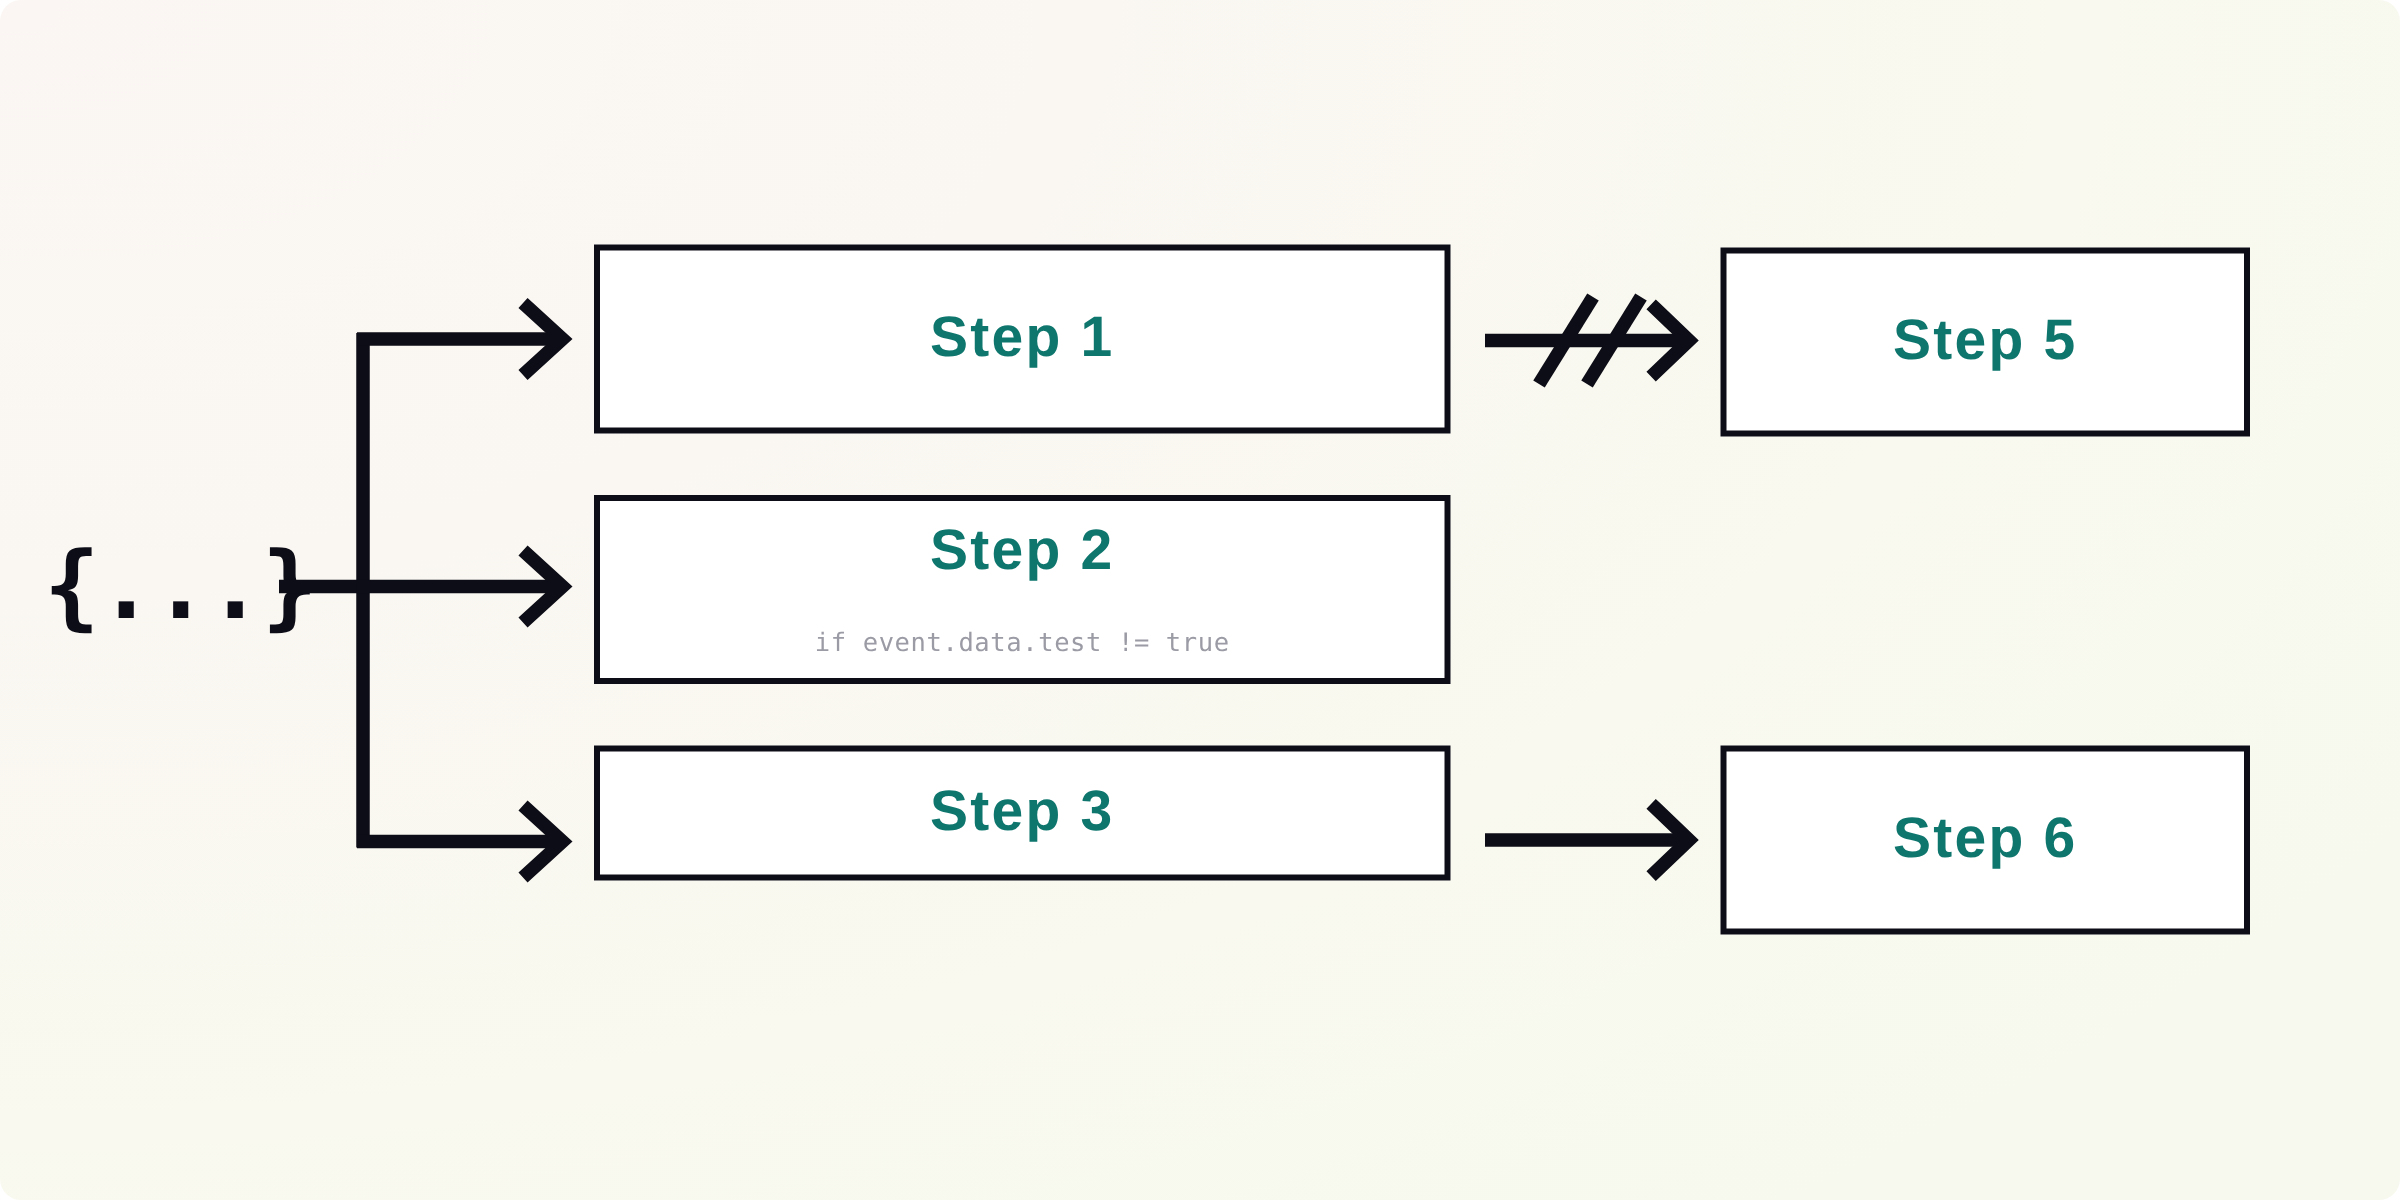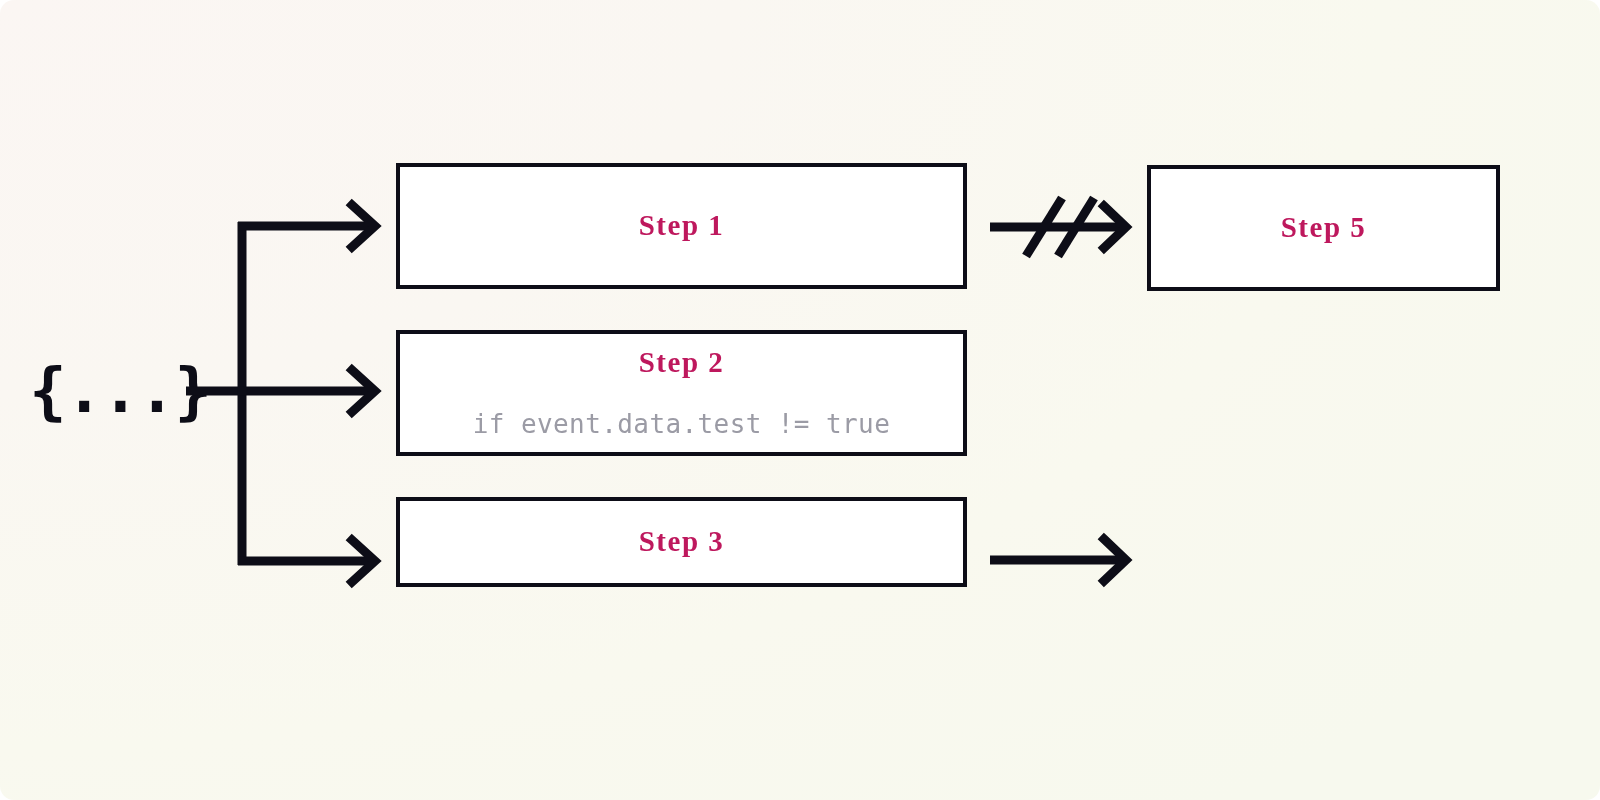--- a/index.html
+++ b/index.html
@@ -53,31 +53,31 @@
     position: absolute;
     box-sizing: border-box;
     background: #ffffff;
     border: 4px solid #0d0d17;
     display: flex;
     flex-direction: column;
     align-items: center;
     justify-content: center;
   }
   .step-title {
-    font-family: Liberation Serif, serif;
-    font-size: 29px;
+    font-family: Liberation Sans, sans-serif;
+    font-size: 38px;
     font-weight: 700;
-    color: #be185d;
+    color: #0f766e;
     letter-spacing: 1.5px;
     line-height: 1.15;
     white-space: nowrap;
   }
   .step-sub {
     font-family: "DejaVu Sans Mono", monospace;
-    font-size: 26px;
+    font-size: 17px;
     font-weight: 400;
     color: #9b9ba5;
     letter-spacing: 0.4px;
     line-height: 1.25;
     margin-top: 4px;
     white-space: nowrap;
   }
 
   #box-step1 { left: 396px; top: 163px;  width: 571px; height: 126px; }
   #box-step2 { left: 396px; top: 330px;  width: 571px; height: 126px; gap: 25px; }
@@ -169,14 +169,17 @@
   </div>
 
   <div class="step-box" id="box-step3">
     <div class="step-title">Step 3</div>
   </div>
 
   <div class="step-box" id="box-step5">
     <div class="step-title">Step 5</div>
   </div>
 
+  <div class="step-box" id="box-step6">
+    <div class="step-title">Step 6</div>
+  </div>
 
 </div>
 
 </body></html>

